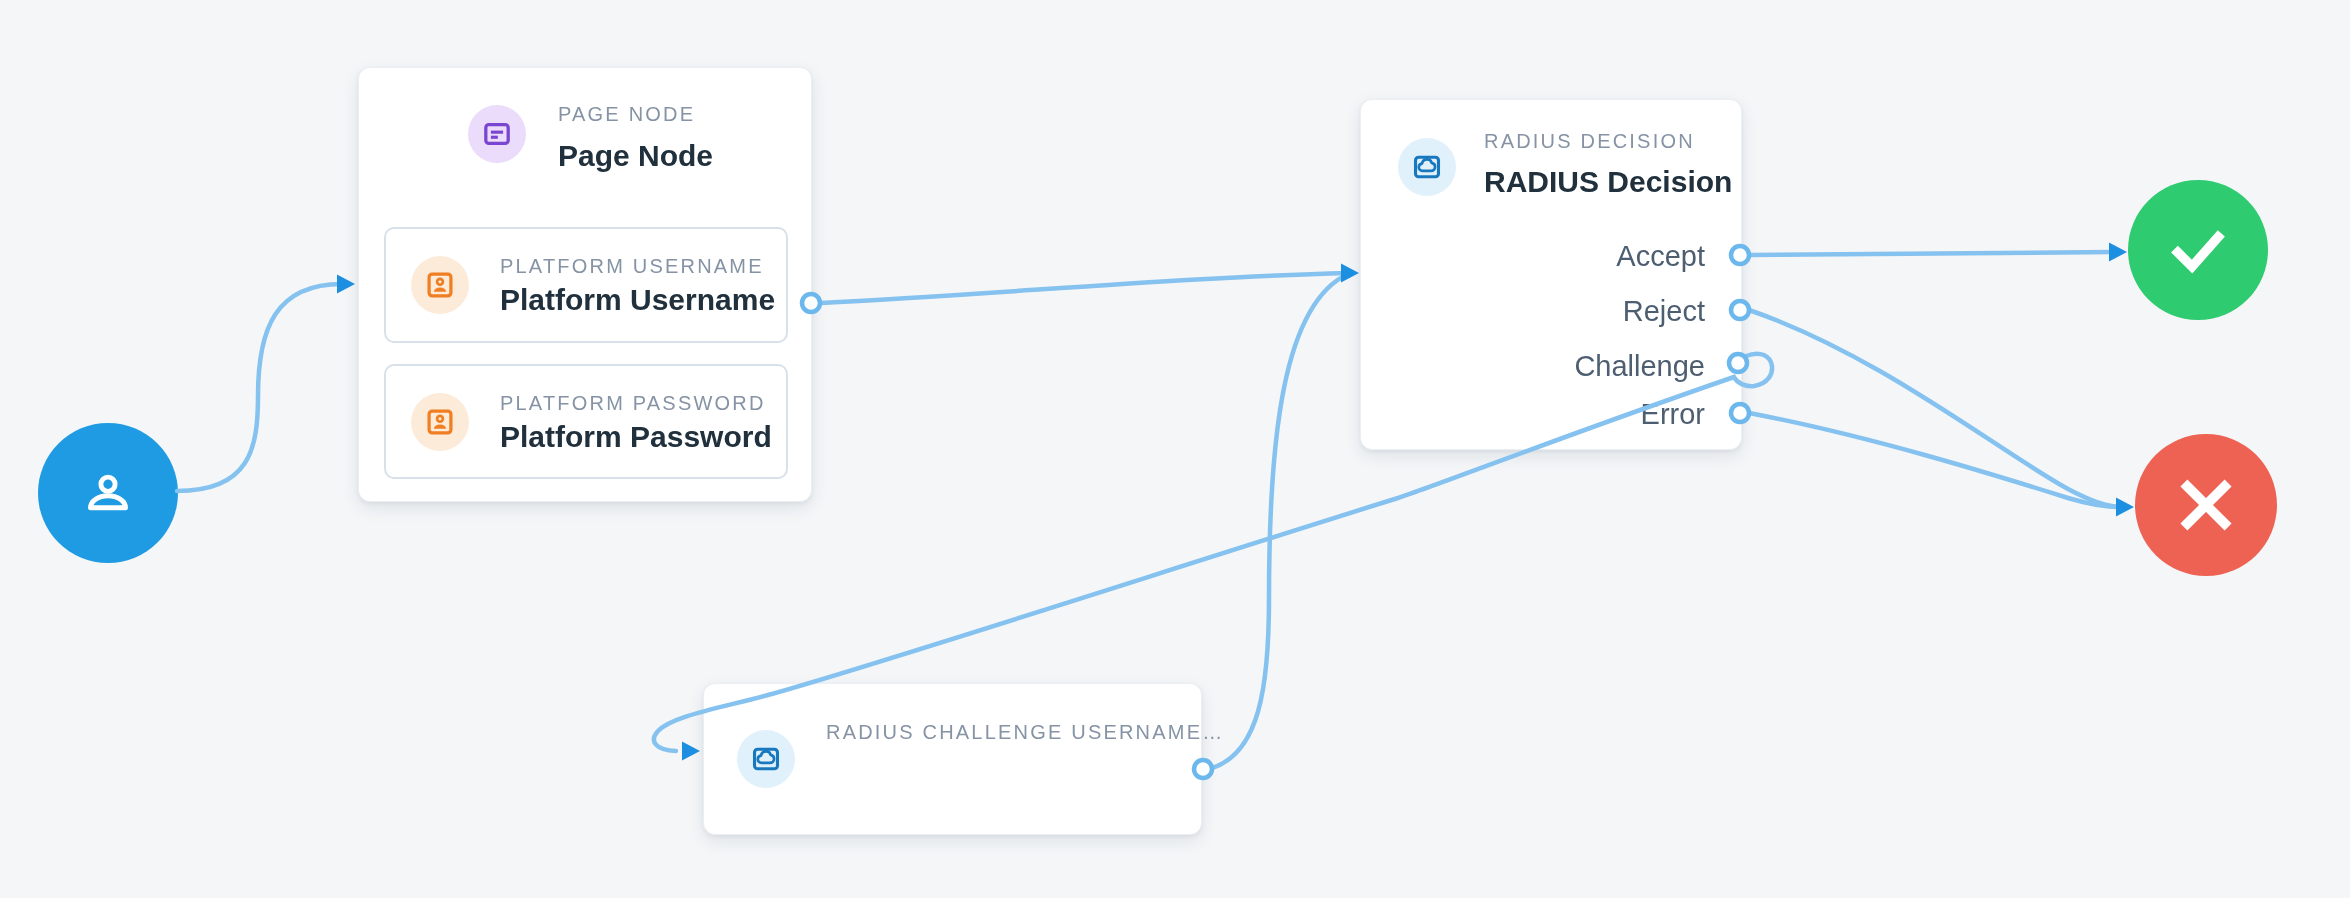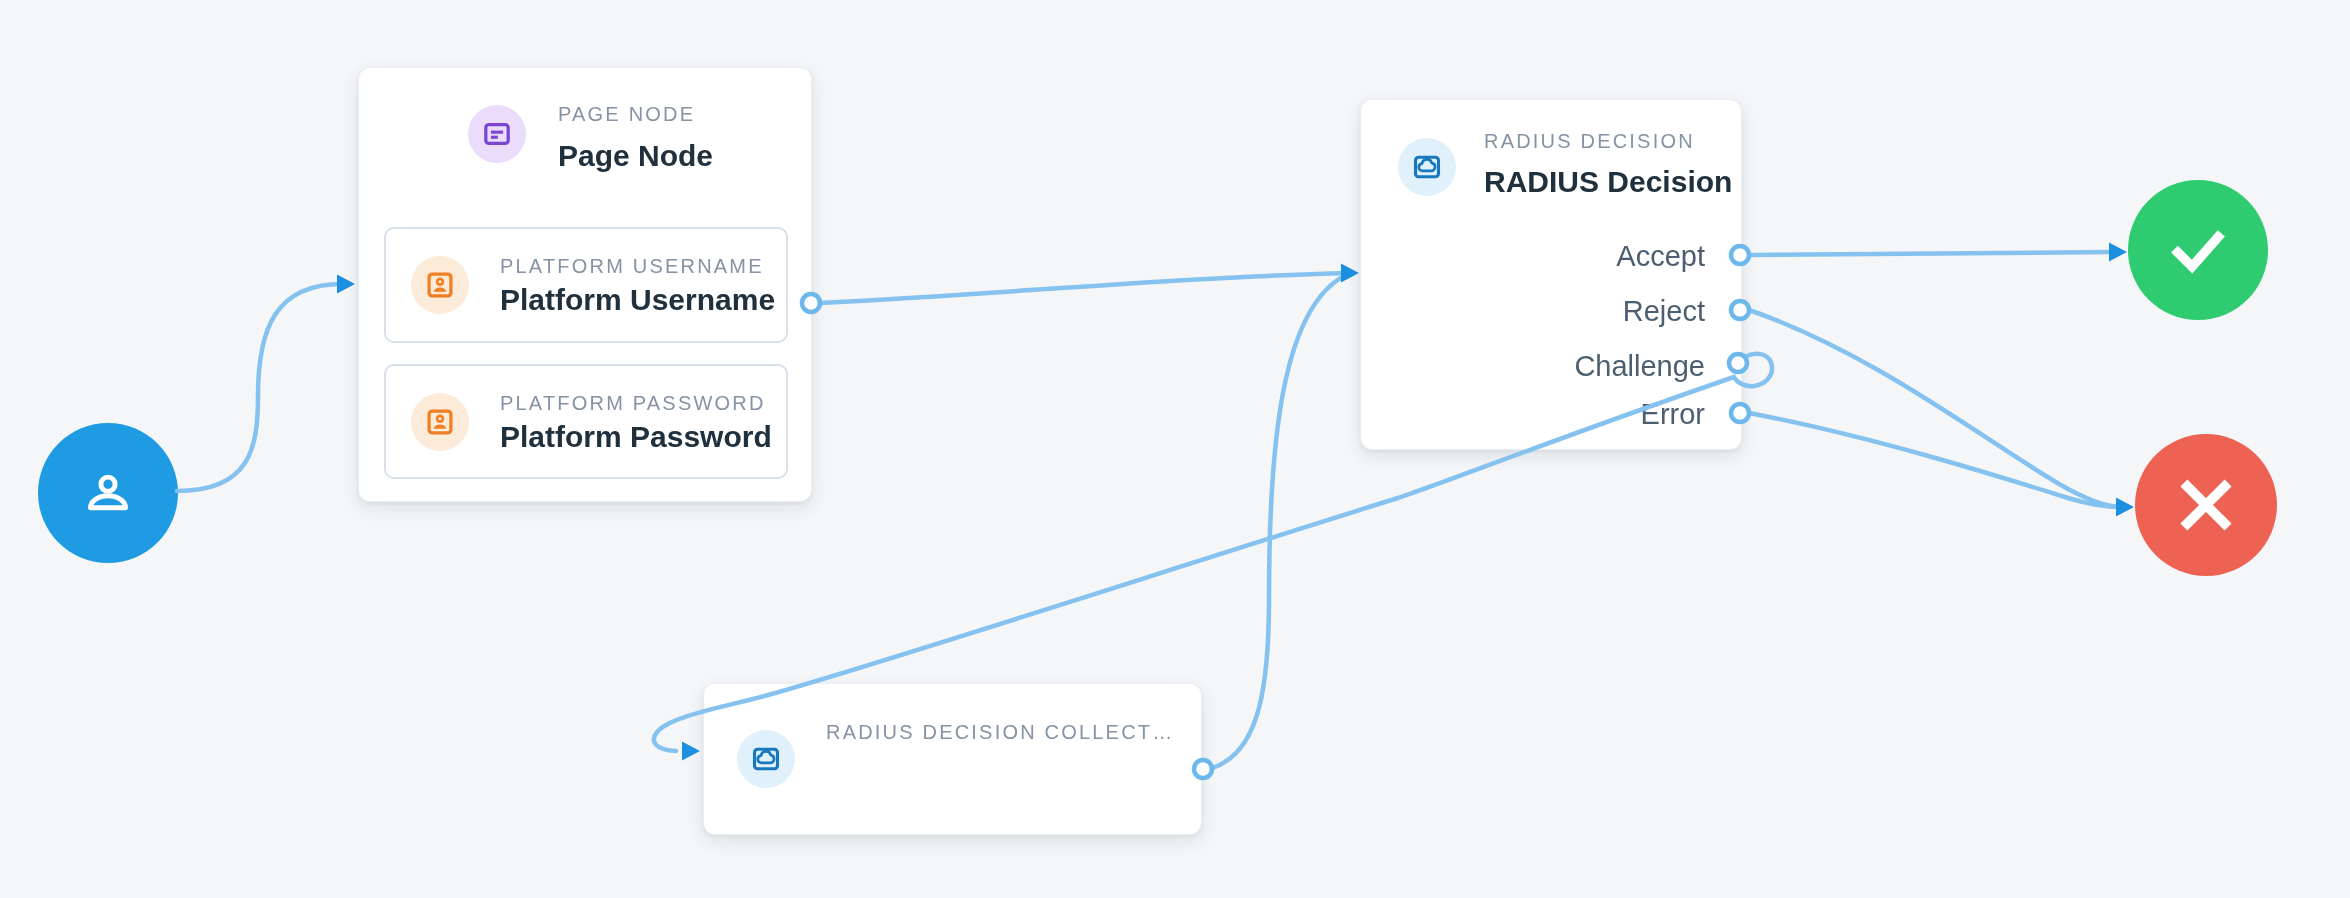--- a/index.html
+++ b/index.html
@@ -102,21 +102,21 @@
     </div>
   </div>
 
   <div class="card" style="left:703px;top:683px;width:497px;height:150px;">
     <span class="icon-badge blue" style="left:33px;top:46px;">
       <svg width="34" height="34" viewBox="0 0 24 24">
         <rect x="3.9" y="5.1" width="16.2" height="13.8" rx="2.2" fill="none" stroke="#1878BE" stroke-width="2.2"></rect>
         <path d="M9,14.8 h5.8 c1.6,0 2.9,-1.3 2.9,-2.9 c0,-1.4 -1,-2.6 -2.4,-2.85 C14.9,7.6 13.6,6.6 12.1,6.6 c-1.8,0 -3.3,1.3 -3.6,3 c-1.3,0.2 -2.3,1.3 -2.3,2.6 c0,1.4 1.2,2.6 2.6,2.6 z" fill="none" stroke="#1878BE" stroke-width="1.9" stroke-linejoin="round"></path>
       </svg>
     </span>
-    <div class="type-label" style="left:122px;top:38px;">RADIUS DECISION COLLECT…</div>
+    <div class="type-label" style="left:122px;top:38px;">RADIUS CHALLENGE USERNAME…</div>
   </div>
 
   <div class="node-circle success">
     <span style="display:flex">
       <svg width="76" height="76" viewBox="0 0 64 64">
         <polyline points="15,34 27,46 49,21" fill="none" stroke="#FFFFFF" stroke-width="8" stroke-linecap="square" stroke-linejoin="miter"></polyline>
       </svg>
     </span>
   </div>
 

